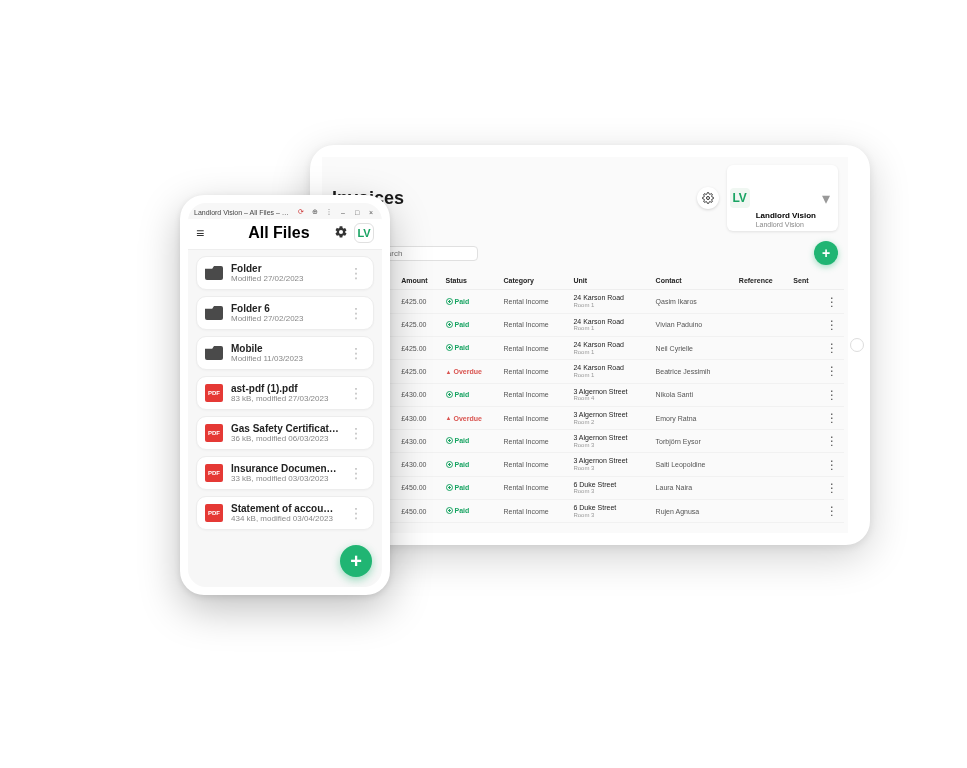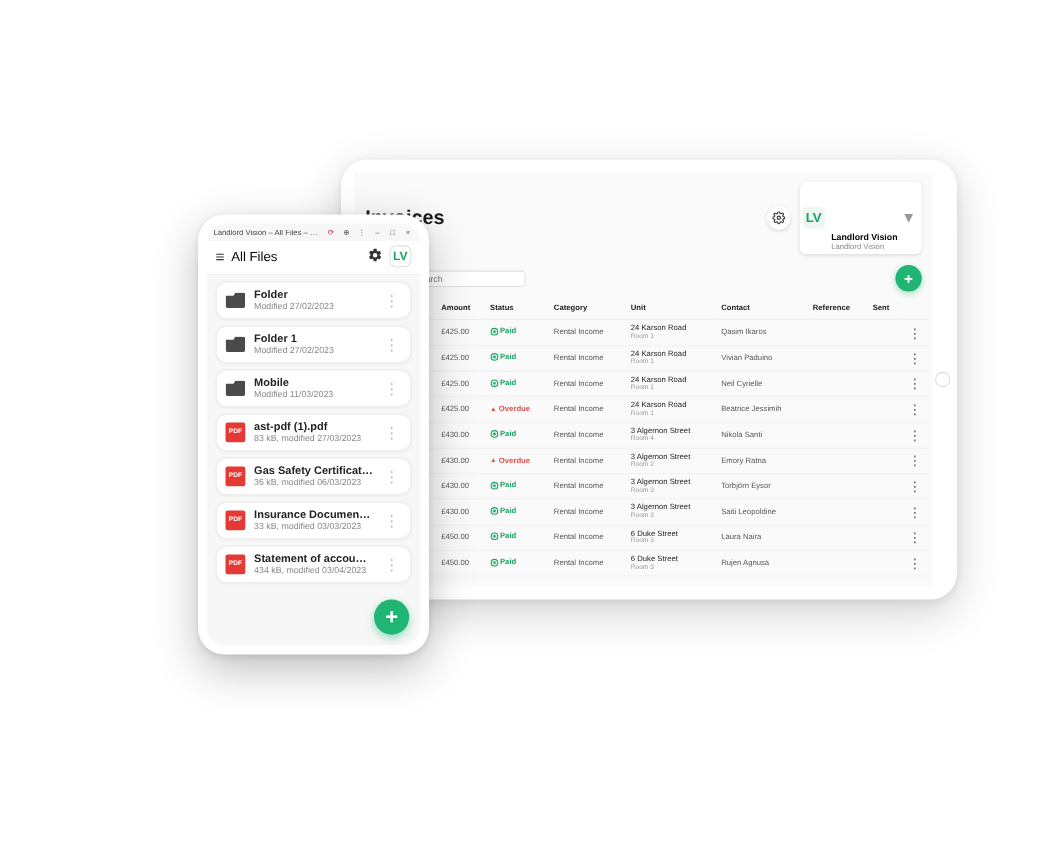--- a/index.html
+++ b/index.html
@@ -188,21 +188,21 @@
   .w-ico { width:10px;height:10px;display:inline-flex;align-items:center;justify-content:center;color:#555;}
   .w-ico.red { color:#c33; }
 
   .p-head {
     display:flex; align-items:center; gap:6px;
     padding: 4px 8px 6px 8px;
     border-bottom:1px solid #eee;
     background:#fff;
   }
   .p-menu { font-size:14px; color:#333; line-height:1; }
-  .p-head-title { font-size:12px; font-weight:400; flex:1; }
+  .p-head-title { font-size:16px; font-weight:700; flex:1;margin-left:38px; }
   .p-gear { font-size:12px; color:#333; }
   .p-lv {
     width:20px;height:20px;border:1px solid #e0e0e0;border-radius:6px;
     display:flex;align-items:center;justify-content:center;
     color:#19a463; font-weight:700; font-size:11px;
   }
 
   .p-list {
     flex:1; overflow-y:auto; padding: 6px 8px 8px 8px;
     display:flex; flex-direction:column; gap:6px;
@@ -486,21 +486,21 @@
     <div class="p-ico folder"></div>
     <div class="p-info">
       <div class="p-name">Folder</div>
       <div class="p-meta">Modified 27/02/2023</div>
     </div>
     <div class="p-dots">⋮</div>
   </div>
           <div class="p-card">
     <div class="p-ico folder"></div>
     <div class="p-info">
-      <div class="p-name">Folder 1</div>
+      <div class="p-name">Folder 6</div>
       <div class="p-meta">Modified 27/02/2023</div>
     </div>
     <div class="p-dots">⋮</div>
   </div>
           <div class="p-card">
     <div class="p-ico folder"></div>
     <div class="p-info">
       <div class="p-name">Mobile</div>
       <div class="p-meta">Modified 11/03/2023</div>
     </div>

